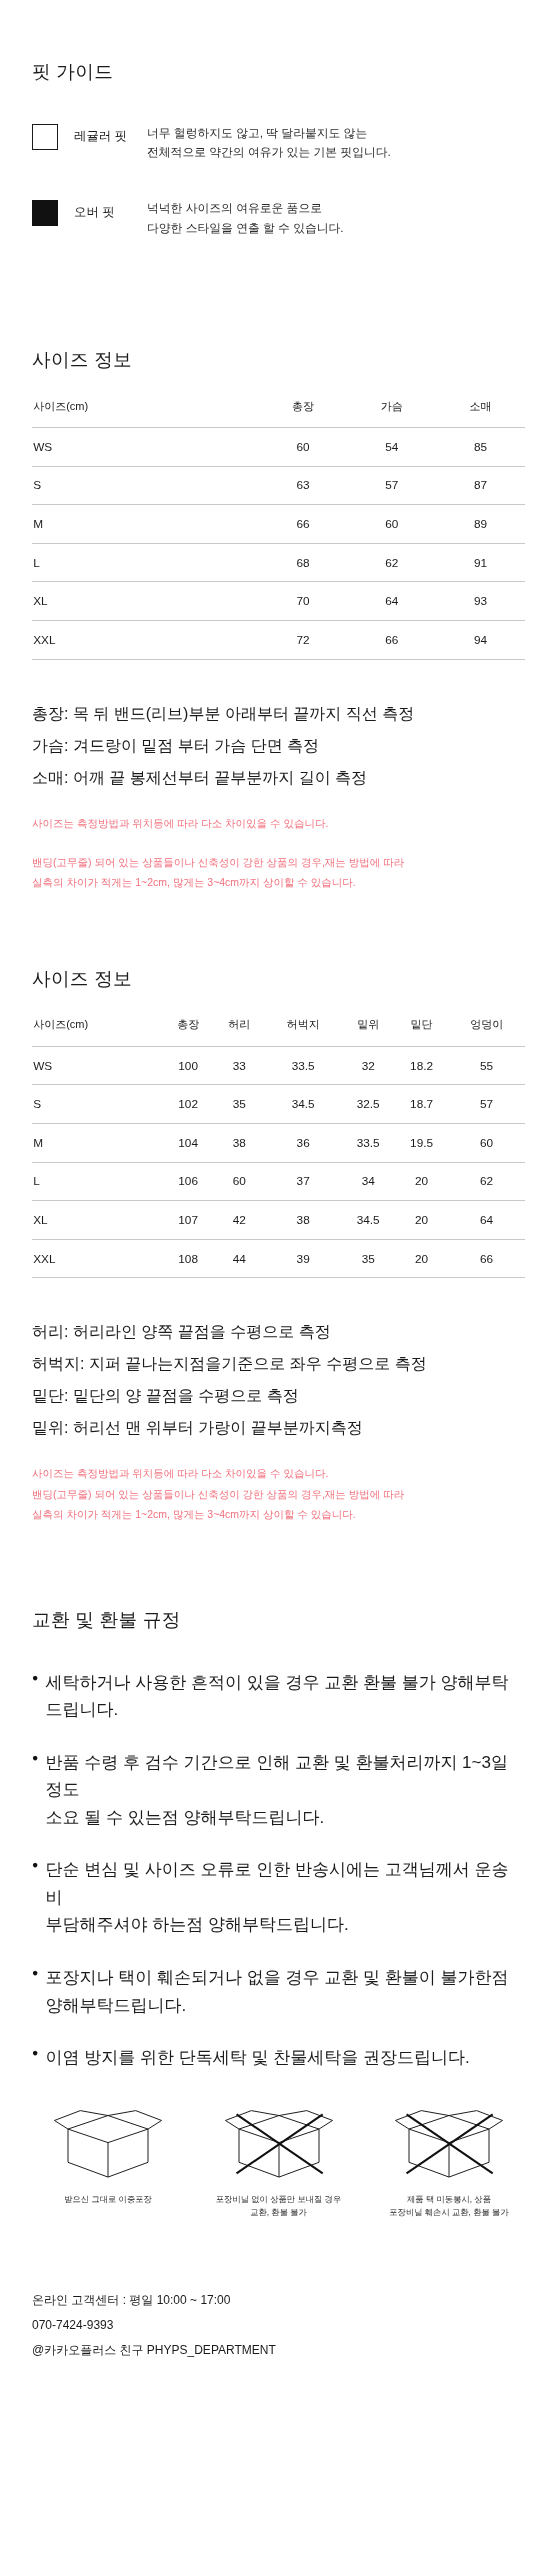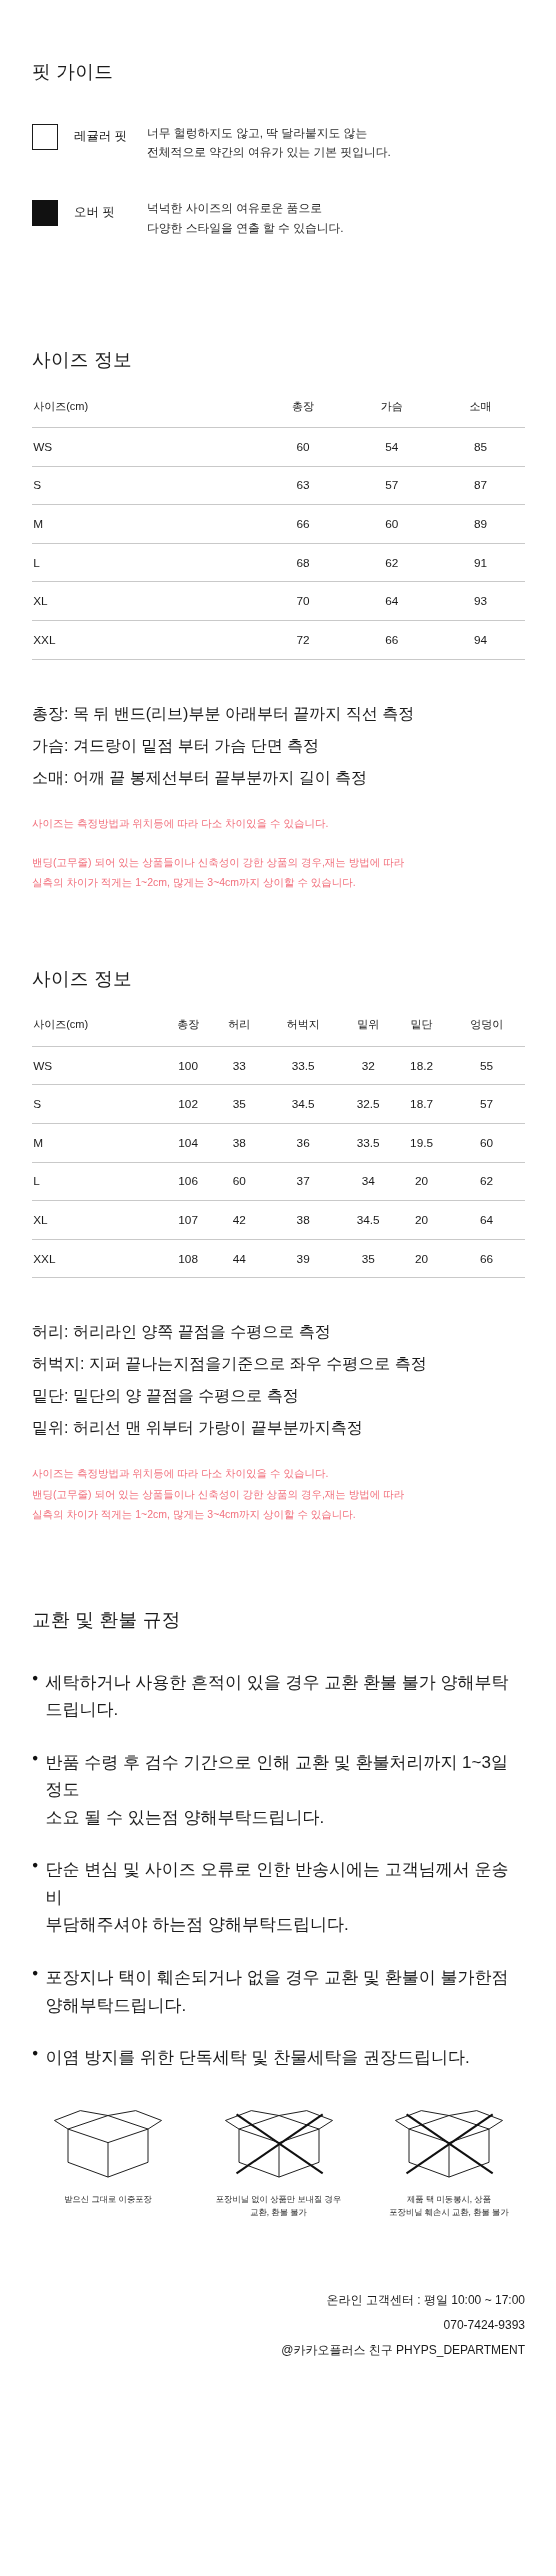--- a/index.html
+++ b/index.html
@@ -149,21 +149,21 @@
   }
 
   
   .contact {
     margin-top: 69px;
     padding-bottom: 40px;
     font-size: 12px;
     line-height: 2.1;
     color: #1b1b1b;
   }
-  .contact div { white-space: pre; text-align: right; }
+  .contact div { white-space: pre; }
 </style>
 </head>
 <body>
 
 <div class="page">
   <div class="inner">
 
     <section class="fit-guide-wrap">
       <h2 class="section-title">핏 가이드</h2>
       <div class="fit-rows">

